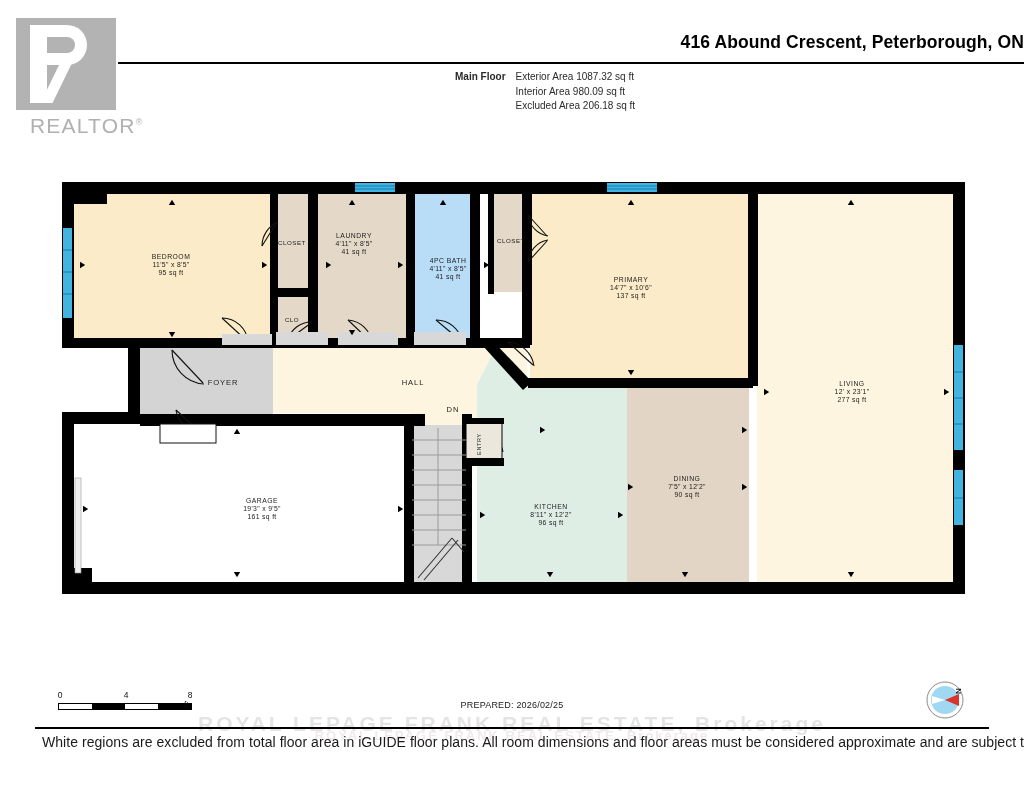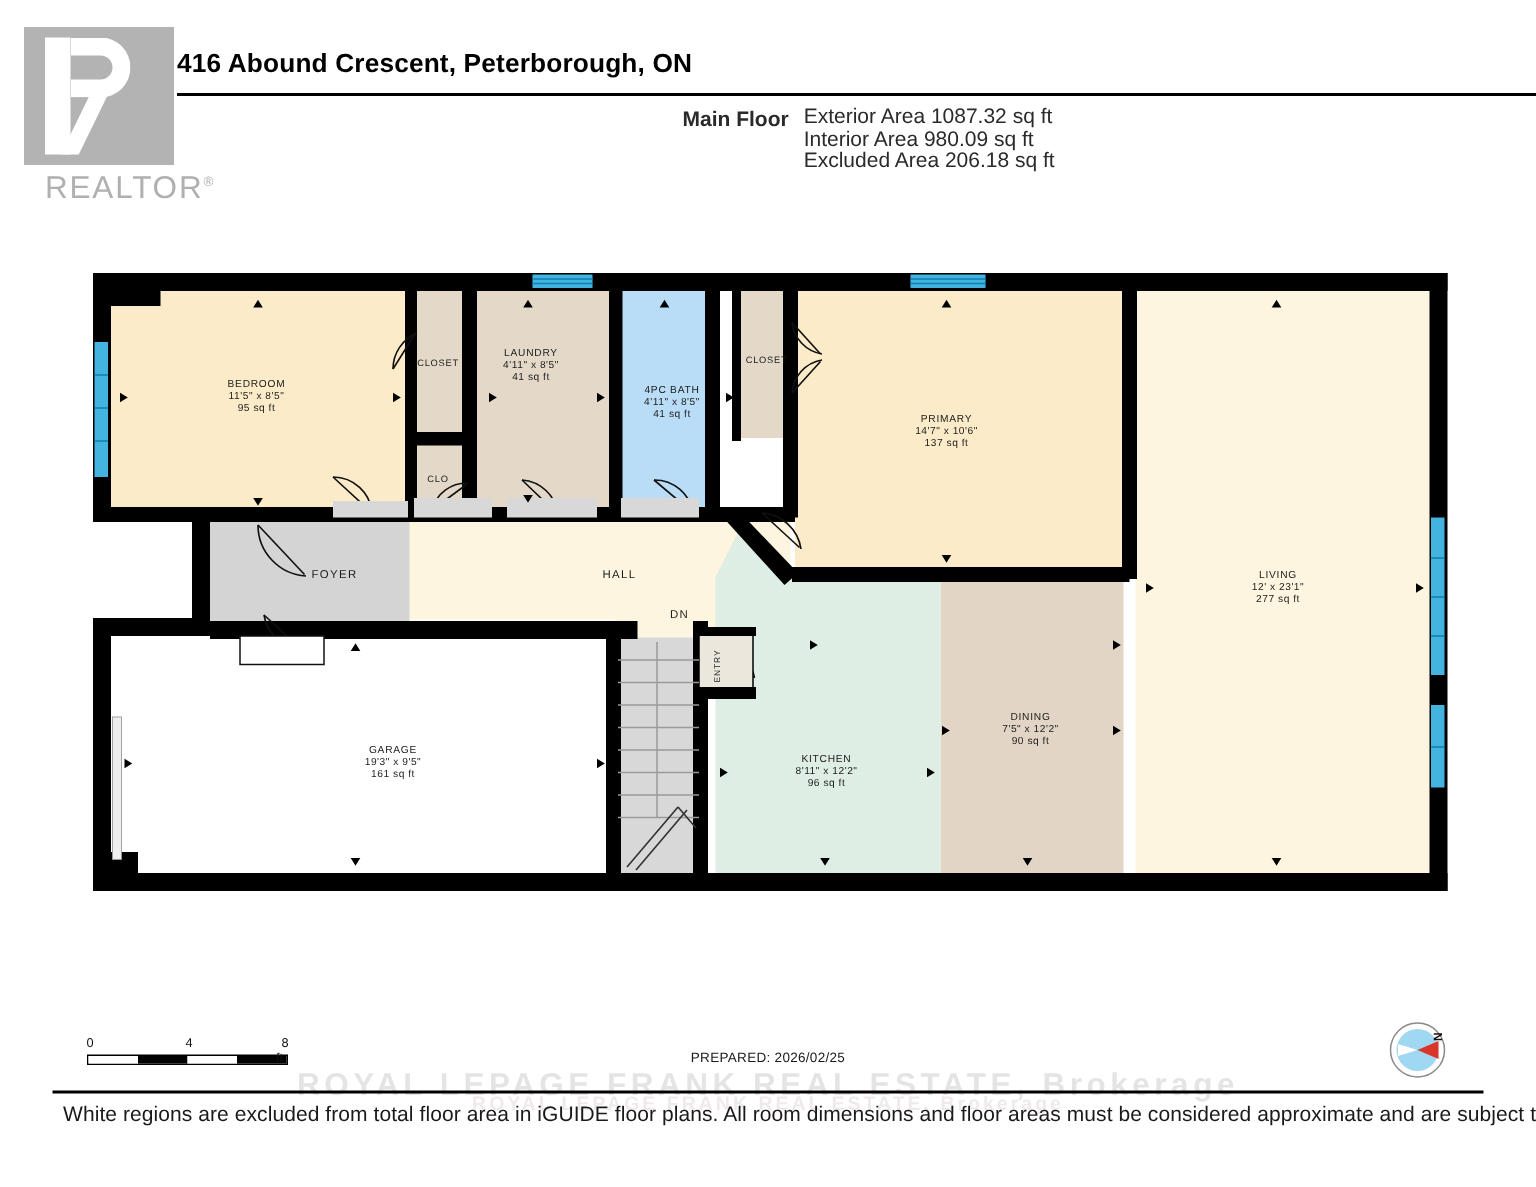--- a/index.html
+++ b/index.html
@@ -71,21 +71,21 @@
   #realtor-logo .wordmark sup {
     font-size: 9px;
     vertical-align: super;
   }
 
   #title-bar {
     position: absolute;
     left: 118px;
     top: 32px;
     right: 0;
-    text-align: left;
+    text-align: right;
   }
   #title-text {
     font-size: 17.5px;
     font-weight: bold;
     color: #000000;
     letter-spacing: 0.1px;
   }
   #title-rule {
     position: absolute;
     left: 118px;
@@ -94,21 +94,21 @@
     height: 2px;
     background: #000000;
   }
 
   #area-summary {
     position: absolute;
     left: 455px;
     top: 70px;
     display: flex;
     gap: 10px;
-    font-size: 14px;
+    font-size: 10px;
     color: #2a2a2a;
   }
   #area-summary .floor-label {
     font-weight: bold;
     white-space: nowrap;
     padding-top: 1px;
   }
   #area-summary .area-lines div {
     line-height: 14.5px;
     white-space: nowrap;

